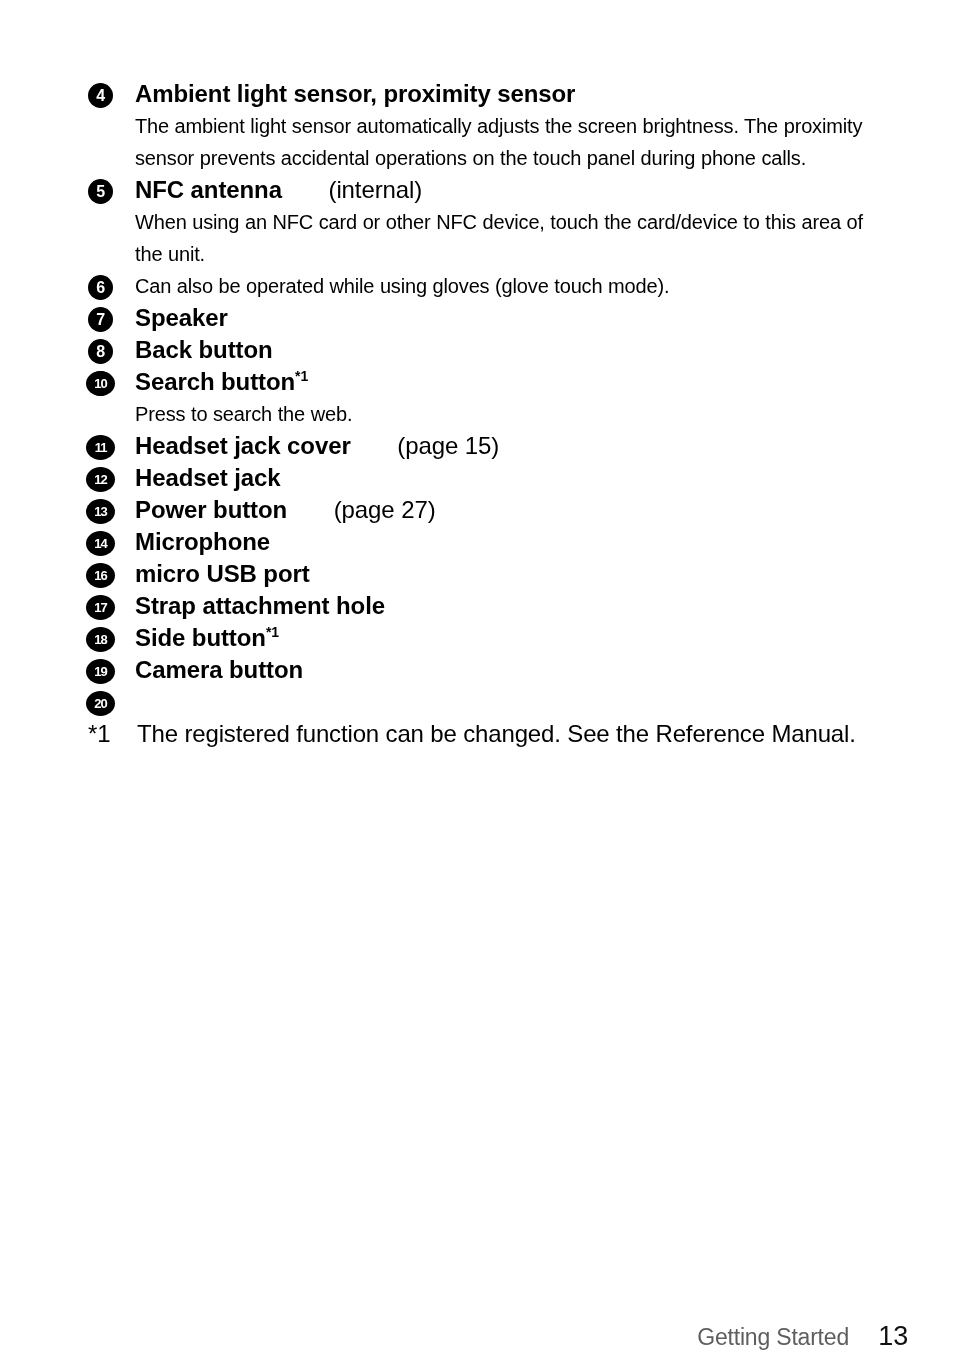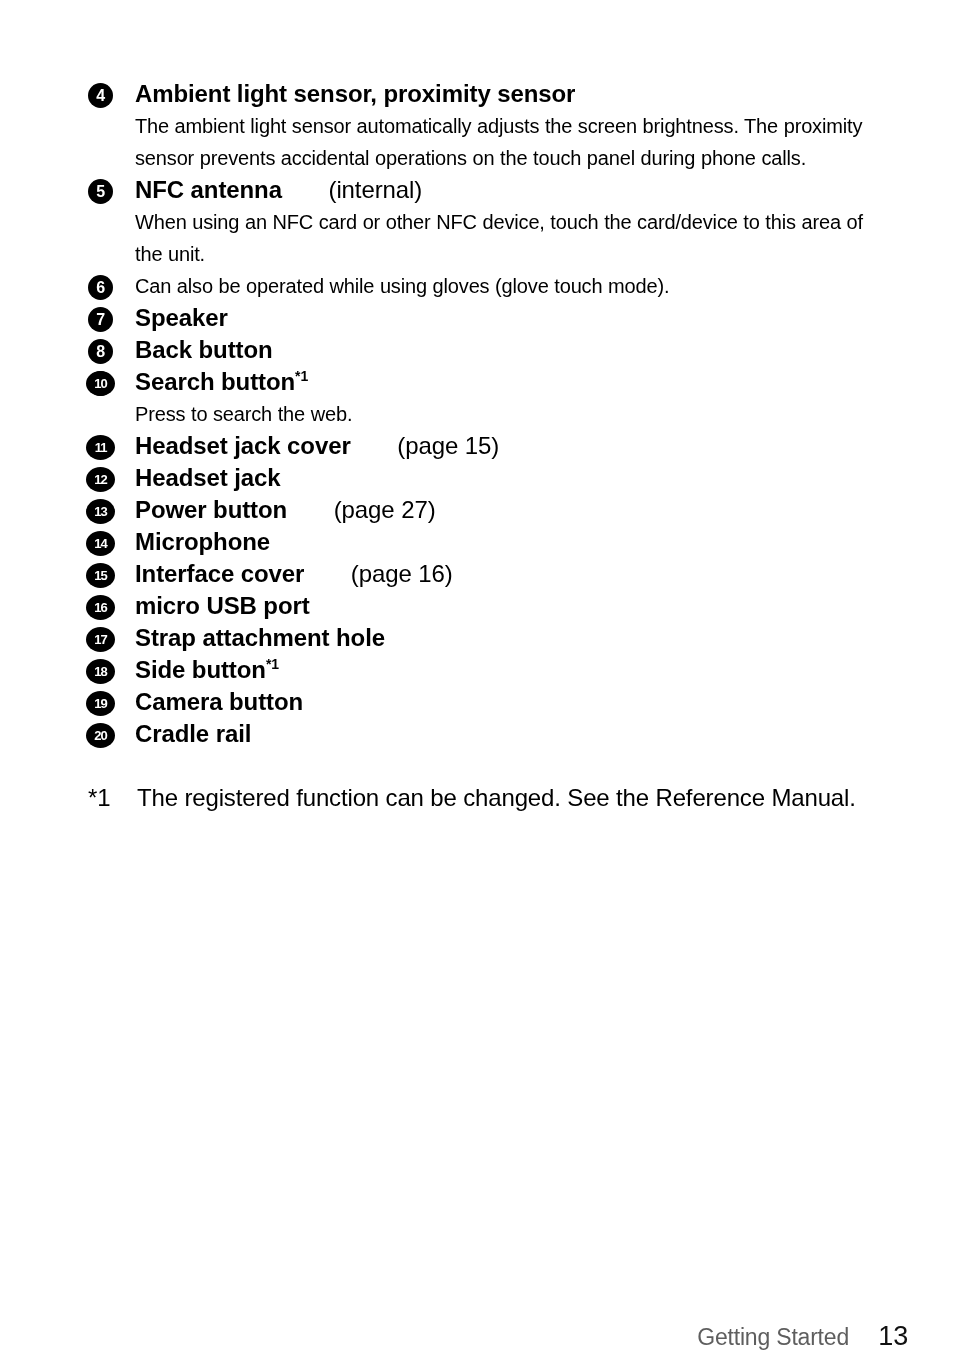--- a/index.html
+++ b/index.html
@@ -191,42 +191,37 @@
         </li>
         <li class="item">
           <span class="badge wide">13</span>
           <div class="item-title"><span>Power button</span><span class="plain"> (page 27)</span></div>
         </li>
         <li class="item">
           <span class="badge wide">14</span>
           <div class="item-title"><span>Microphone</span></div>
         </li>
         <li class="item">
-          <span class="badge wide">15</span>
-          <div class="item-title"><span>Interface cover</span><span class="plain"> (page 16)</span></div>
-        </li>
-        <li class="item">
           <span class="badge wide">16</span>
           <div class="item-title"><span>micro USB port</span></div>
         </li>
         <li class="item">
           <span class="badge wide">17</span>
           <div class="item-title"><span>Strap attachment hole</span></div>
         </li>
         <li class="item">
           <span class="badge wide">18</span>
           <div class="item-title"><span>Side button</span><sup>*1</sup></div>
         </li>
         <li class="item">
           <span class="badge wide">19</span>
           <div class="item-title"><span>Camera button</span></div>
         </li>
         <li class="item">
           <span class="badge wide">20</span>
-          <div class="item-title"><span>Cradle rail</span></div>
         </li>
       </ul>
 
     <div class="footnote">
       <span class="footnote-marker">*1</span>
       <span class="footnote-text">The registered function can be changed. See the Reference Manual.</span>
     </div>
 
   </div>
 

